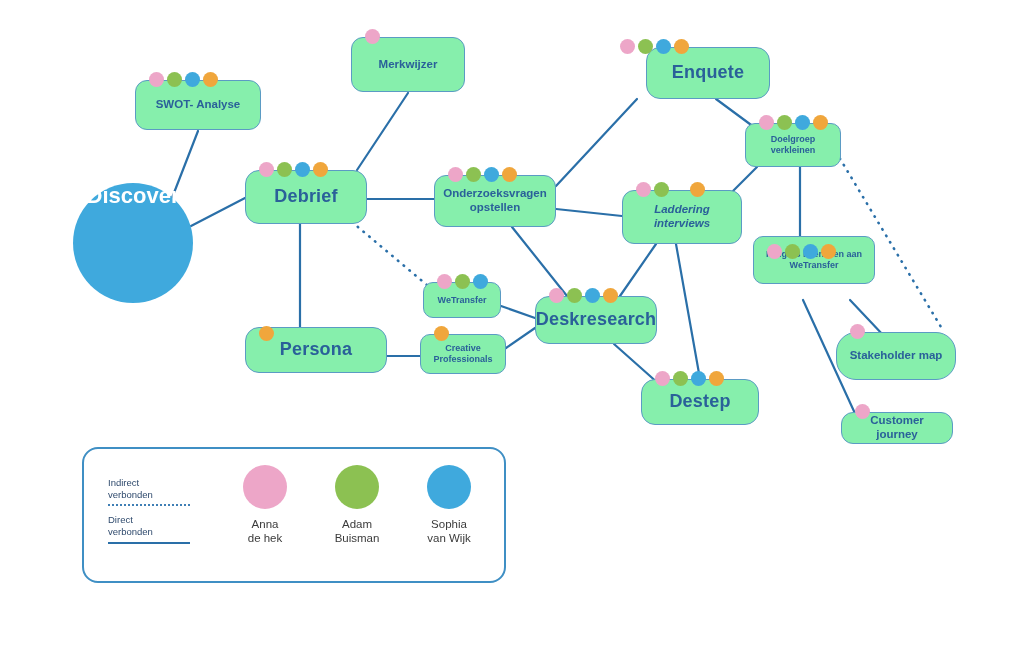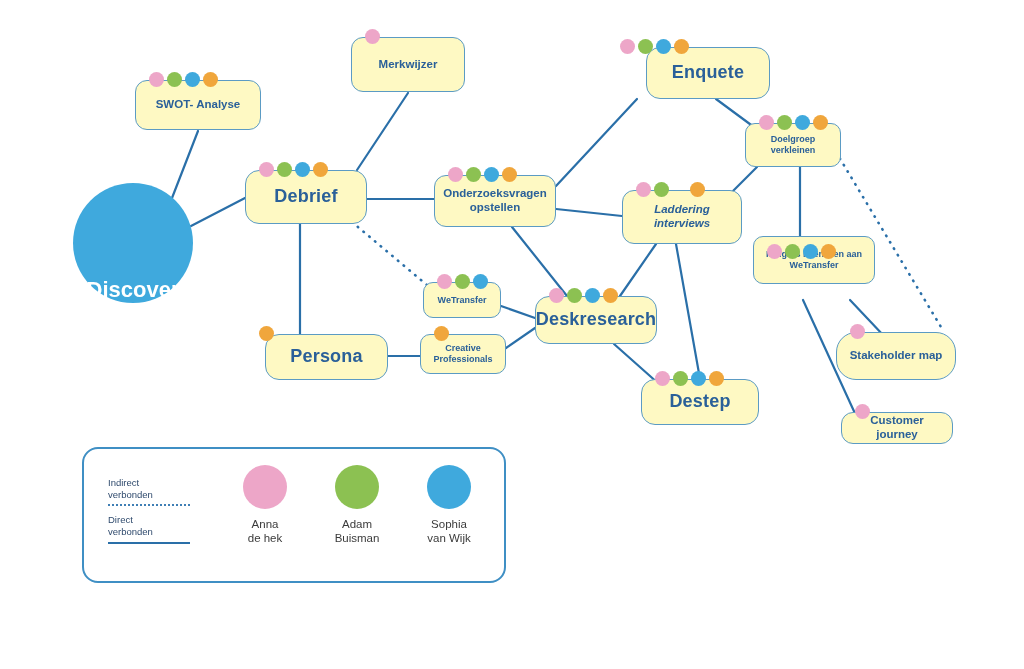--- a/index.html
+++ b/index.html
@@ -6,41 +6,41 @@
   body{
     font-family:"Liberation Sans","DejaVu Sans",sans-serif;
     width:1024px;height:669px;overflow:hidden;position:relative;
   }
   #canvas{position:absolute;left:0;top:0;width:1024px;height:669px;}
   #edges{position:absolute;left:0;top:0;width:1024px;height:669px;}
 
   .node{
     position:absolute;
     box-sizing:border-box;
-    background:#fef9c3;
+    background:#86efac;
     border:1.6px solid #5b9bc4;
     border-radius:12px;
     display:flex;align-items:center;justify-content:center;
     text-align:center;
     color:#2a6099;
     font-weight:bold;
     line-height:1.18;
     z-index:3;
   }
   .node .lbl{display:block;padding:0 6px;}
   .node.big{font-size:18px;letter-spacing:.2px;border-radius:14px;}
   .node.mid{font-size:11.5px;}
   .node.small{font-size:9px;border-radius:10px;}
 
   .circle-node{
     position:absolute;
     border-radius:50%;
     background:#3fa9dd;
     color:#ffffff;
-    display:flex;align-items:flex-end;justify-content:center;
+    display:flex;align-items:flex-start;justify-content:center;
     font-size:22px;font-weight:bold;
     z-index:3;
     text-align:center;
   }
 
   .dots{
     position:absolute;
     display:flex;
     z-index:4;
     pointer-events:none;
@@ -189,21 +189,21 @@
         <span class="dot" style="width: 15px; height: 15px; background: rgb(237, 166, 200);"></span>
         <span class="dot" style="width: 15px; height: 15px; background: rgb(140, 193, 82);"></span>
         <span class="dot" style="width: 15px; height: 15px; background: rgb(63, 169, 221);"></span>
       </div>
       <div class="node small" style="width: 86px; height: 40px; border-color: rgb(91, 155, 196); color: rgb(42, 96, 153); left: 420px; top: 334px;">
         <span class="lbl">Creative Professionals</span>
       </div>
       <div class="dots" style="left: 434px; top: 325.5px; width: 15px; gap: 3px;">
         <span class="dot" style="width: 15px; height: 15px; background: rgb(240, 166, 60);"></span>
       </div>
-      <div class="node big" style="width: 123px; height: 46px; border-color: rgb(91, 155, 196); color: rgb(42, 96, 153); left: 245px; top: 334px; margin-left: 20px;">
+      <div class="node big" style="width: 142px; height: 46px; border-color: rgb(91, 155, 196); color: rgb(42, 96, 153); left: 245px; top: 327px;">
         <span class="lbl">Persona</span>
       </div>
       <div class="dots" style="left: 259px; top: 325.5px; width: 15px; gap: 3px;">
         <span class="dot" style="width: 15px; height: 15px; background: rgb(240, 166, 60);"></span>
       </div>
       <div class="node big" style="width: 122px; height: 48px; border-color: rgb(91, 155, 196); color: rgb(42, 96, 153); left: 535px; top: 296px;">
         <span class="lbl">Deskresearch</span>
       </div>
       <div class="dots" style="left: 549px; top: 287.5px; width: 69px; gap: 3px;">
         <span class="dot" style="width: 15px; height: 15px; background: rgb(237, 166, 200);"></span>

